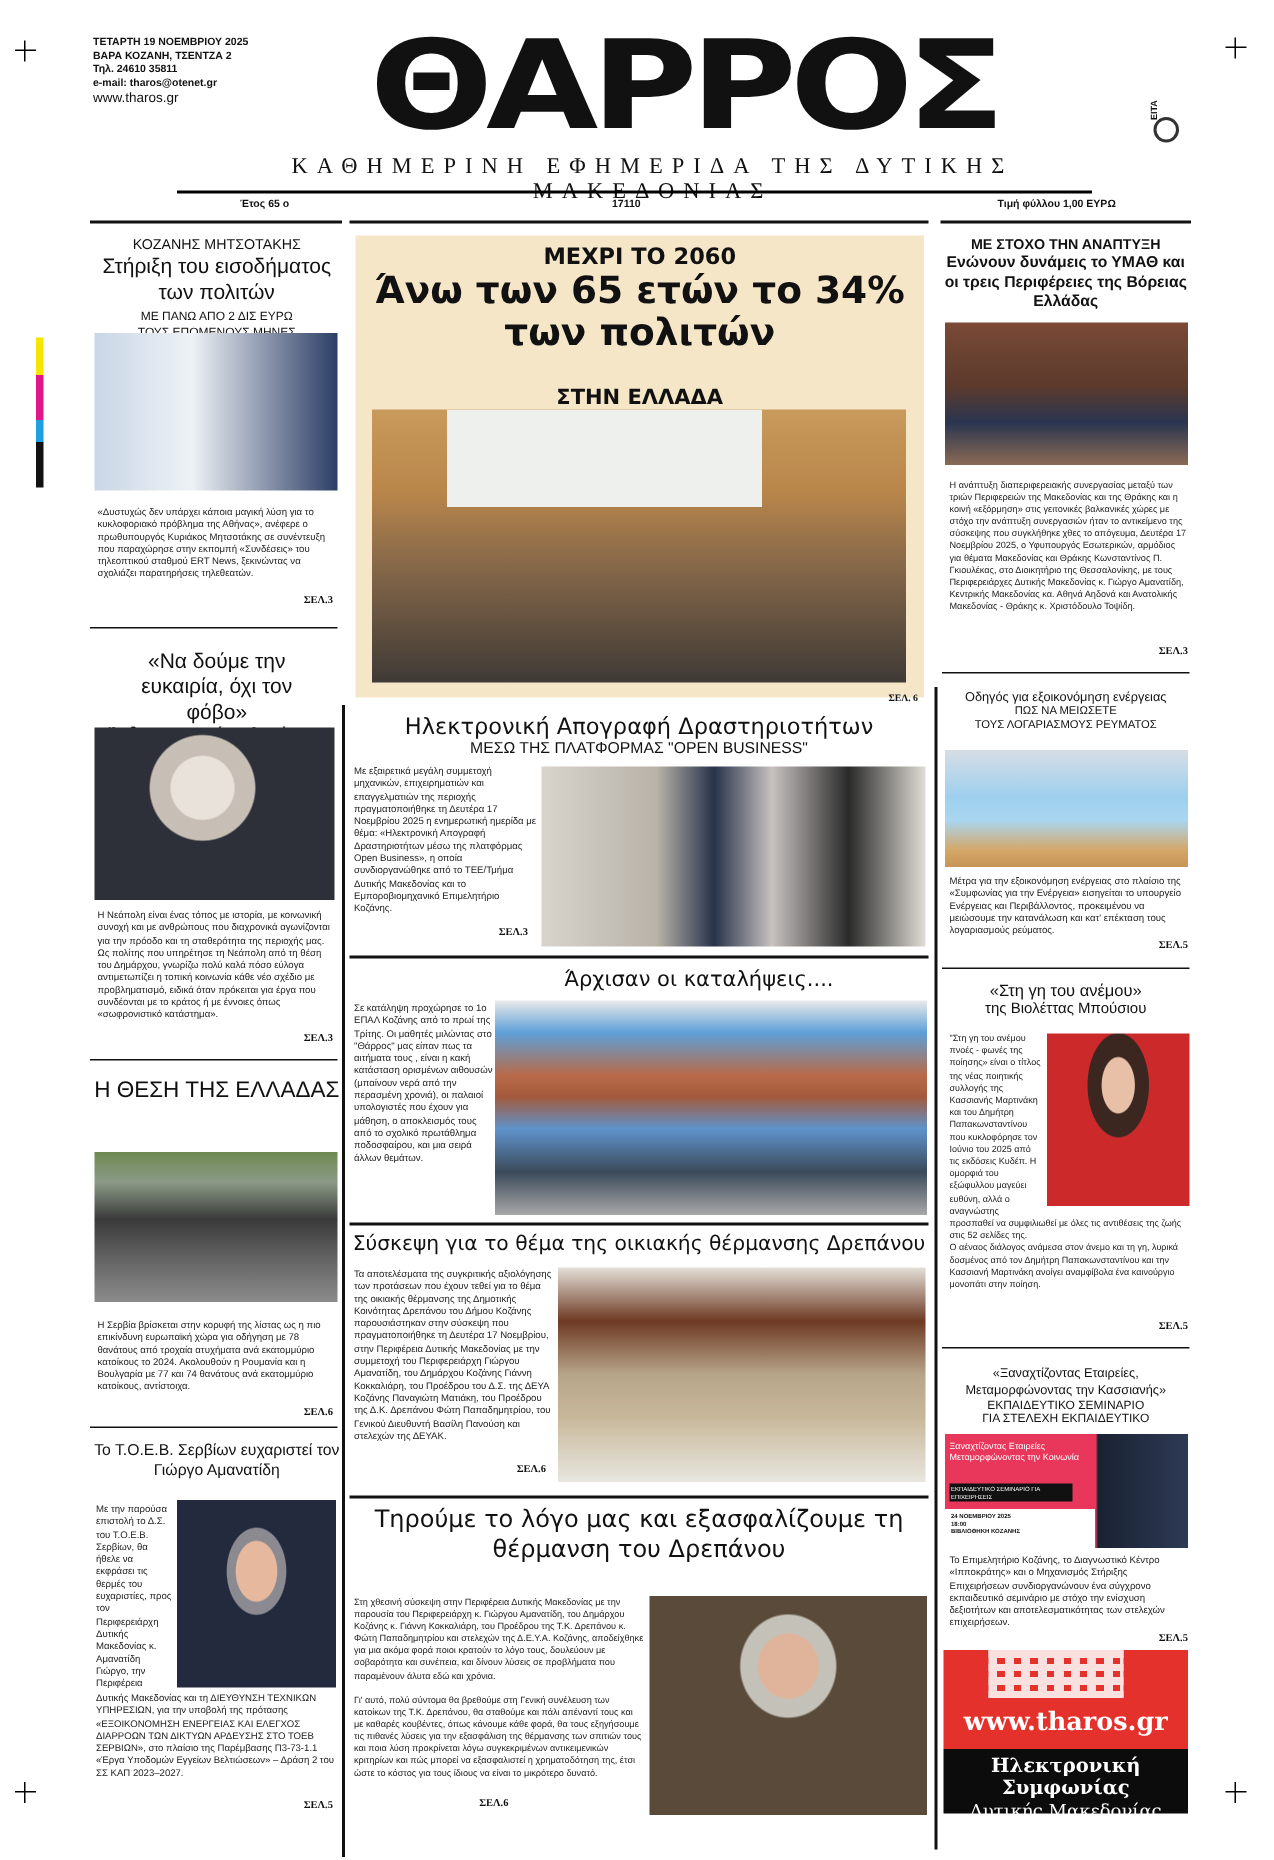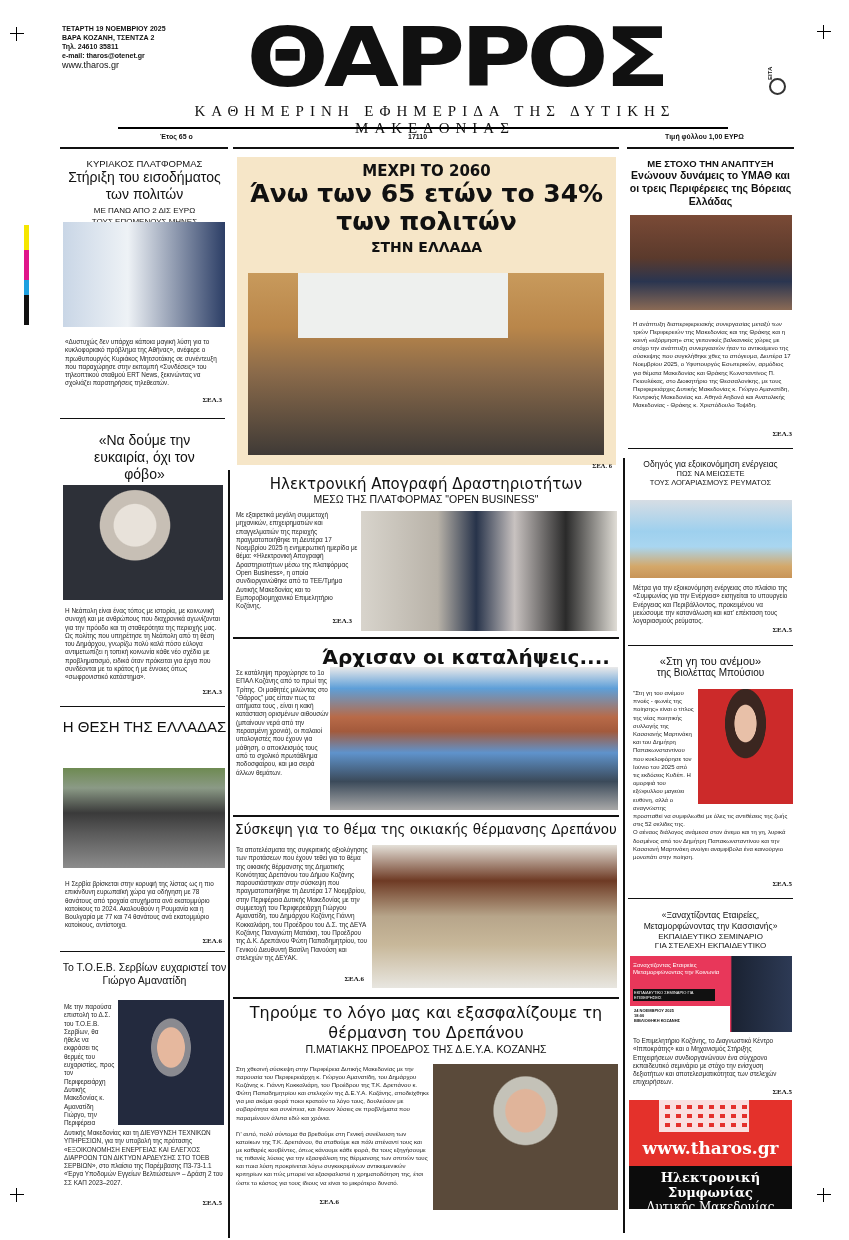--- a/index.html
+++ b/index.html
@@ -79,21 +79,21 @@
 <div class="abs issue-row" style="left:408px">17110</div>
 <div class="abs issue-row" style="left:665px">Τιμή φύλλου 1,00 ΕΥΡΩ</div>
 
 <div class="rule" style="left:60px;top:147px;width:168px;height:2px"></div>
 <div class="rule" style="left:233px;top:147px;width:386px;height:2px"></div>
 <div class="rule" style="left:627px;top:147px;width:167px;height:2px"></div>
 <div class="vrule" style="left:228px;top:470px;height:768px"></div>
 <div class="vrule" style="left:623px;top:458px;height:775px"></div>
 
 <div class="abs" style="left:62px;top:158px;width:165px">
-  <div class="headline" style="font-size:9.5px;font-weight:normal">ΚΥΡΙΑΚΟΣ ΠΛΑΤΦΟΡΜΑΣ</div>
+  <div class="headline" style="font-size:9.5px;font-weight:normal">ΚΟΖΑΝΗΣ ΜΗΤΣΟΤΑΚΗΣ</div>
   <div class="headline" style="font-size:14px;font-weight:normal;line-height:17px">Στήριξη του εισοδήματος των πολιτών</div>
   <div class="headline" style="font-size:8px;font-weight:normal;line-height:11px;margin-top:2px">ΜΕ ΠΑΝΩ ΑΠΟ 2 ΔΙΣ ΕΥΡΩ</div>
   <div class="headline" style="font-size:8px;font-weight:normal;line-height:11px">ΤΟΥΣ ΕΠΟΜΕΝΟΥΣ ΜΗΝΕΣ</div>
 </div>
 <div class="photo ph-mitsotakis" style="left:63px;top:222px;width:162px;height:105px"></div>
 <div class="abs body-text" style="left:65px;top:338px;width:155px">«Δυστυχώς δεν υπάρχει κάποια μαγική λύση για το κυκλοφοριακό πρόβλημα της Αθήνας», ανέφερε ο πρωθυπουργός Κυριάκος Μητσοτάκης σε συνέντευξη που παραχώρησε στην εκπομπή «Συνδέσεις» του τηλεοπτικού σταθμού ERT News, ξεκινώντας να σχολιάζει παρατηρήσεις τηλεθεατών.</div>
 <div class="abs sel" style="left:190px;top:396px;width:32px">ΣΕΛ.3</div>
 <div class="rule" style="left:60px;top:418px;width:165px;height:1px"></div>
 
 <div class="abs" style="left:62px;top:432px;width:165px">
@@ -118,54 +118,53 @@
 </div>
 <div class="photo ph-amanatidis" style="left:118px;top:1000px;width:106px;height:125px"></div>
 <div class="abs body-text" style="left:64px;top:1003px;width:52px">Με την παρούσα επιστολή το Δ.Σ. του Τ.Ο.Ε.Β. Σερβίων, θα ήθελε να εκφράσει τις θερμές του ευχαριστίες, προς τον Περιφερειάρχη Δυτικής Μακεδονίας κ. Αμανατίδη Γιώργο, την Περιφέρεια</div>
 <div class="abs body-text" style="left:64px;top:1129px;width:160px">Δυτικής Μακεδονίας και τη ΔΙΕΥΘΥΝΣΗ ΤΕΧΝΙΚΩΝ ΥΠΗΡΕΣΙΩΝ, για την υποβολή της πρότασης «ΕΞΟΙΚΟΝΟΜΗΣΗ ΕΝΕΡΓΕΙΑΣ ΚΑΙ ΕΛΕΓΧΟΣ ΔΙΑΡΡΟΩΝ ΤΩΝ ΔΙΚΤΥΩΝ ΑΡΔΕΥΣΗΣ ΣΤΟ ΤΟΕΒ ΣΕΡΒΙΩΝ», στο πλαίσιο της Παρέμβασης Π3-73-1.1 «Έργα Υποδομών Εγγείων Βελτιώσεων» – Δράση 2 του ΣΣ ΚΑΠ 2023–2027.</div>
 <div class="abs sel" style="left:190px;top:1199px;width:32px">ΣΕΛ.5</div>
 
 <div class="abs lead-box">
   <div class="headline" style="font-size:15px;margin-top:5px;font-family:'DejaVu Sans',sans-serif">ΜΕΧΡΙ ΤΟ  2060</div>
   <div class="headline" style="font-size:25px;line-height:28px;font-family:'DejaVu Sans',sans-serif">Άνω των 65 ετών το 34%</div>
   <div class="headline" style="font-size:25px;line-height:28px;font-family:'DejaVu Sans',sans-serif">των πολιτών</div>
-  <div class="headline" style="font-size:14px;margin-top:3px;font-family:'DejaVu Sans',sans-serif">ΣΤΗΝ ΕΛΛΑΔΑ</div>
+  <div class="headline" style="font-size:14px;margin-top:21px;font-family:'DejaVu Sans',sans-serif">ΣΤΗΝ ΕΛΛΑΔΑ</div>
   <div class="photo ph-hall" style="left:11px;top:116px;width:356px;height:182px">
       <div class="screen"></div>
     </div>
   <div class="sel" style="position:absolute;right:4px;bottom:-4px;font-size:6.5px">ΣΕΛ. 6</div>
 </div>
 
 <div class="abs" style="left:233px;top:475px;width:386px">
   <div class="headline" style="font-size:15px;font-weight:normal;font-family:'DejaVu Sans',sans-serif">Ηλεκτρονική Απογραφή Δραστηριοτήτων</div>
   <div class="headline" style="font-size:10.5px;font-weight:normal">ΜΕΣΩ ΤΗΣ ΠΛΑΤΦΟΡΜΑΣ "OPEN BUSINESS"</div>
 </div>
 <div class="abs body-text" style="left:236px;top:511px;width:122px">Με εξαιρετικά μεγάλη συμμετοχή μηχανικών, επιχειρηματιών και επαγγελματιών της περιοχής πραγματοποιήθηκε τη Δευτέρα 17 Νοεμβρίου 2025 η ενημερωτική ημερίδα με θέμα: «Ηλεκτρονική Απογραφή Δραστηριοτήτων μέσω της πλατφόρμας Open Business», η οποία συνδιοργανώθηκε από το ΤΕΕ/Τμήμα Δυτικής Μακεδονίας και το Εμποροβιομηχανικό Επιμελητήριο Κοζάνης.</div>
 <div class="abs sel" style="left:318px;top:617px;width:34px">ΣΕΛ.3</div>
 <div class="photo ph-open" style="left:361px;top:511px;width:256px;height:120px"></div>
 <div class="rule" style="left:233px;top:637px;width:386px;height:2px"></div>
 
 <div class="abs" style="left:233px;top:645px;width:386px">
-  <div class="headline" style="font-size:20px;font-weight:bold;padding-left:80px;font-family:'DejaVu Sans',sans-serif">Άρχισαν οι καταλήψεις....</div>
+  <div class="headline" style="font-size:14px;font-weight:normal;padding-left:80px;font-family:'DejaVu Sans',sans-serif">Άρχισαν οι καταλήψεις....</div>
 </div>
 <div class="abs body-text" style="left:236px;top:669px;width:93px">Σε κατάληψη προχώρησε το 1ο ΕΠΑΛ Κοζάνης από το πρωί της Τρίτης. Οι μαθητές μιλώντας στο "Θάρρος" μας είπαν πως τα αιτήματα τους , είναι η κακή κατάσταση ορισμένων αιθουσών (μπαίνουν νερά από την περασμένη χρονιά), οι παλαιοί υπολογιστές που έχουν για μάθηση, ο αποκλεισμός τους από το σχολικό πρωτάθλημα ποδοσφαίρου, και μια σειρά άλλων θεμάτων.</div>
 <div class="photo ph-school" style="left:330px;top:667px;width:288px;height:143px"></div>
 <div class="rule" style="left:233px;top:815px;width:386px;height:2px"></div>
 
 <div class="abs" style="left:233px;top:821px;width:386px">
   <div class="headline" style="font-size:13.5px;font-weight:normal;font-family:'DejaVu Sans',sans-serif">Σύσκεψη για το θέμα της οικιακής θέρμανσης Δρεπάνου</div>
 </div>
 <div class="abs body-text" style="left:236px;top:846px;width:135px">Τα αποτελέσματα της συγκριτικής αξιολόγησης των προτάσεων που έχουν τεθεί για το θέμα της οικιακής θέρμανσης της Δημοτικής Κοινότητας Δρεπάνου του Δήμου Κοζάνης παρουσιάστηκαν στην σύσκεψη που πραγματοποιήθηκε τη Δευτέρα 17 Νοεμβρίου, στην Περιφέρεια Δυτικής Μακεδονίας με την συμμετοχή του Περιφερειάρχη Γιώργου Αμανατίδη, του Δημάρχου Κοζάνης Γιάννη Κοκκαλιάρη, του Προέδρου του Δ.Σ. της ΔΕΥΑ Κοζάνης Παναγιώτη Ματιάκη, του Προέδρου της Δ.Κ. Δρεπάνου Φώτη Παπαδημητρίου, του Γενικού Διευθυντή Βασίλη Πανούση και στελεχών της ΔΕΥΑΚ.</div>
 <div class="abs sel" style="left:330px;top:975px;width:34px">ΣΕΛ.6</div>
 <div class="photo ph-meeting" style="left:372px;top:845px;width:245px;height:143px"></div>
 <div class="rule" style="left:233px;top:997px;width:386px;height:2px"></div>
 
 <div class="abs" style="left:233px;top:1003px;width:386px">
   <div class="headline" style="font-size:16px;font-weight:normal;line-height:20px;padding:0 8px;font-family:'DejaVu Sans',sans-serif">Τηρούμε το λόγο μας και εξασφαλίζουμε τη θέρμανση του Δρεπάνου</div>
-  <div class="headline" style="font-size:10.5px;font-weight:normal">Π.ΜΑΤΙΑΚΗΣ ΠΡΟΕΔΡΟΣ ΤΗΣ Δ.Ε.Υ.Α. ΚΟΖΑΝΗΣ</div>
 </div>
 <div class="abs body-text" style="left:236px;top:1065px;width:193px;font-size:6.1px;line-height:8.1px">Στη χθεσινή σύσκεψη στην Περιφέρεια Δυτικής Μακεδονίας με την παρουσία του Περιφερειάρχη κ. Γιώργου Αμανατίδη, του Δημάρχου Κοζάνης κ. Γιάννη Κοκκαλιάρη, του Προέδρου της Τ.Κ. Δρεπάνου κ. Φώτη Παπαδημητρίου και στελεχών της Δ.Ε.Υ.Α. Κοζάνης, αποδείχθηκε για μια ακόμα φορά ποιοι κρατούν το λόγο τους, δουλεύουν με σοβαρότητα και συνέπεια, και δίνουν λύσεις σε προβλήματα που παραμένουν άλυτα εδώ και χρόνια.</div>
 <div class="abs body-text" style="left:236px;top:1130px;width:193px;font-size:6.1px;line-height:8.1px">Γι' αυτό, πολύ σύντομα θα βρεθούμε στη Γενική συνέλευση των κατοίκων της Τ.Κ. Δρεπάνου, θα σταθούμε και πάλι απέναντί τους και με καθαρές κουβέντες, όπως κάνουμε κάθε φορά, θα τους εξηγήσουμε τις πιθανές λύσεις για την εξασφάλιση της θέρμανσης των σπιτιών τους και ποια λύση προκρίνεται λόγω συγκεκριμένων αντικειμενικών κριτηρίων και πώς μπορεί να εξασφαλιστεί η χρηματοδότηση της, έτσι ώστε το κόστος για τους ίδιους να είναι το μικρότερο δυνατό.</div>
 <div class="abs sel" style="left:305px;top:1198px;width:34px">ΣΕΛ.6</div>
 <div class="photo ph-matiakis" style="left:433px;top:1064px;width:185px;height:146px"></div>
 
 <div class="abs" style="left:628px;top:158px;width:165px">
   <div class="headline" style="font-size:9.5px">ΜΕ ΣΤΟΧΟ ΤΗΝ ΑΝΑΠΤΥΞΗ</div>
   <div class="headline" style="font-size:10.5px;line-height:13px">Ενώνουν δυνάμεις το ΥΜΑΘ και οι τρεις Περιφέρειες της Βόρειας Ελλάδας</div>
 </div>

